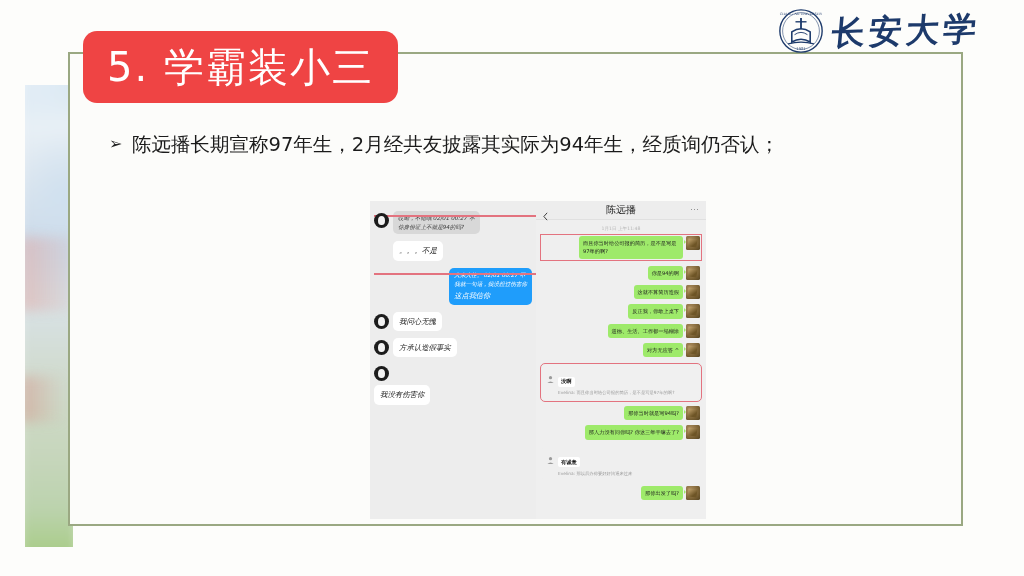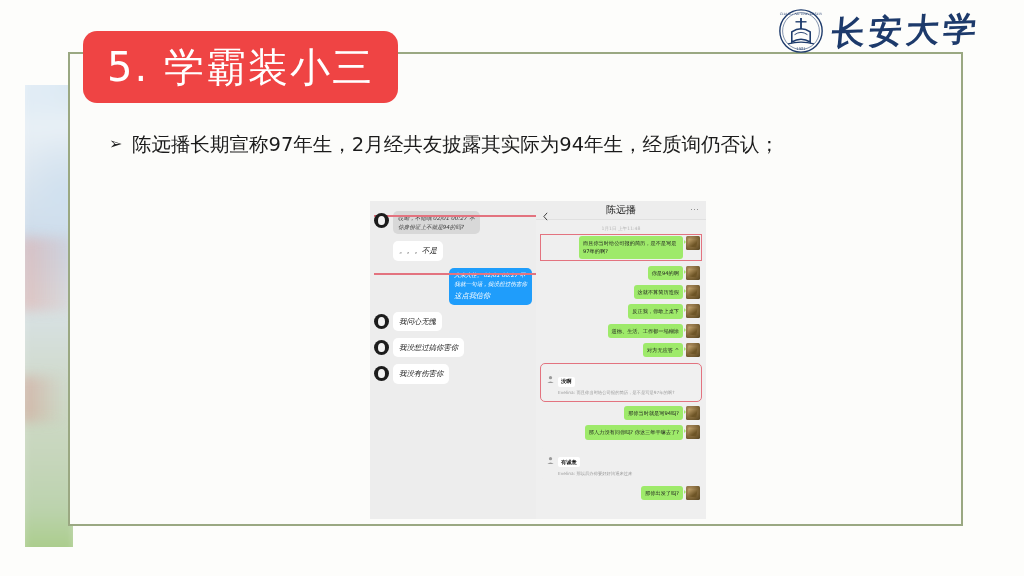--- a/index.html
+++ b/index.html
@@ -285,25 +285,25 @@
       </div>
     </div>
 
     <div class="row" style="">
       <span class="av-dark"></span>
       <div class="bub white">我问心无愧</div>
     </div>
 
     <div class="row">
       <span class="av-dark"></span>
-      <div class="bub white">我没想过搞你害你</div>
-    </div>
-
-
-    <div class="row" style="margin-top:4px;">
+      <div class="bub white">方承认造假事实</div>
+    </div>
+
+
+    <div class="row" style="margin-top:4px;flex-direction:column;">
       <span class="av-dark"></span>
       <div class="bub white">我没有伤害你</div>
     </div>
   </div>
 
   <div class="pane-right">
     <div class="wx-header">
       <span class="back">
         <svg viewBox="0 0 6 11" width="5" height="9">
             <path d="M5 1 L1 5.5 L5 10" fill="none" stroke="#2b2b2b" stroke-width="1.1"></path>

